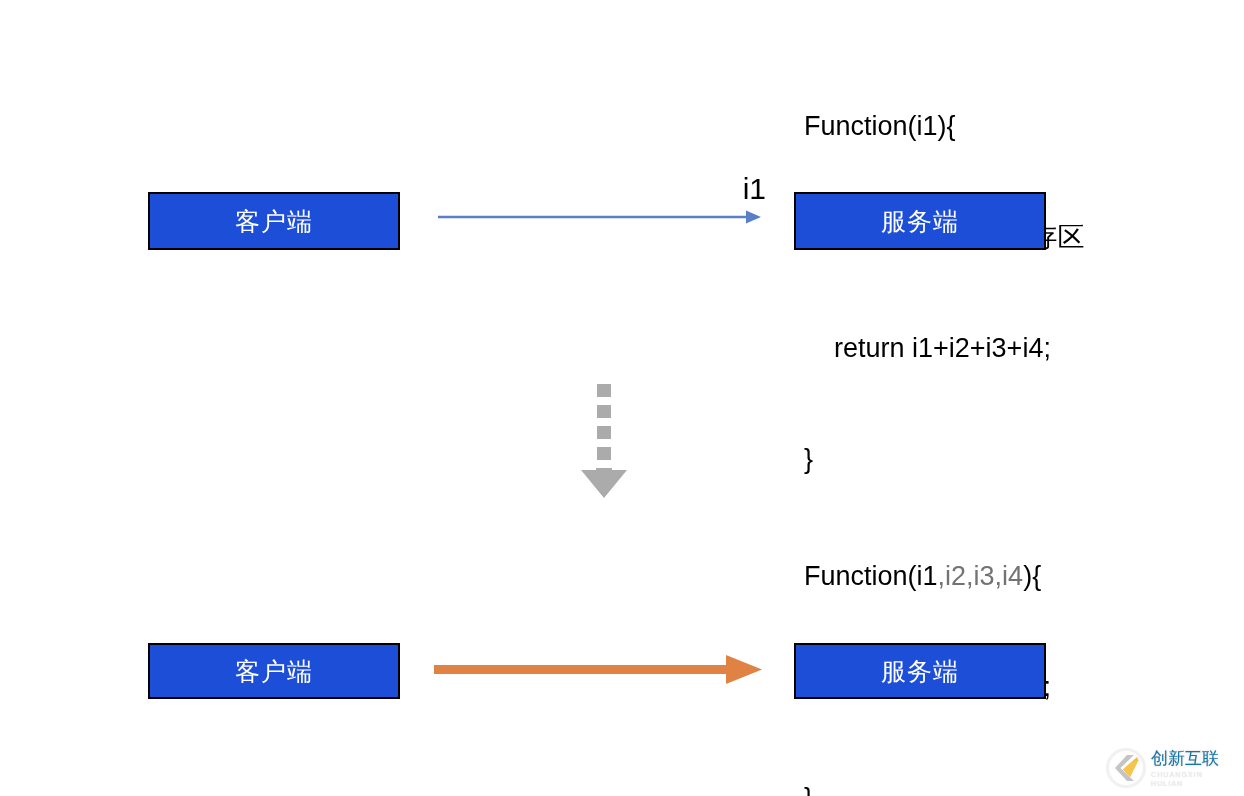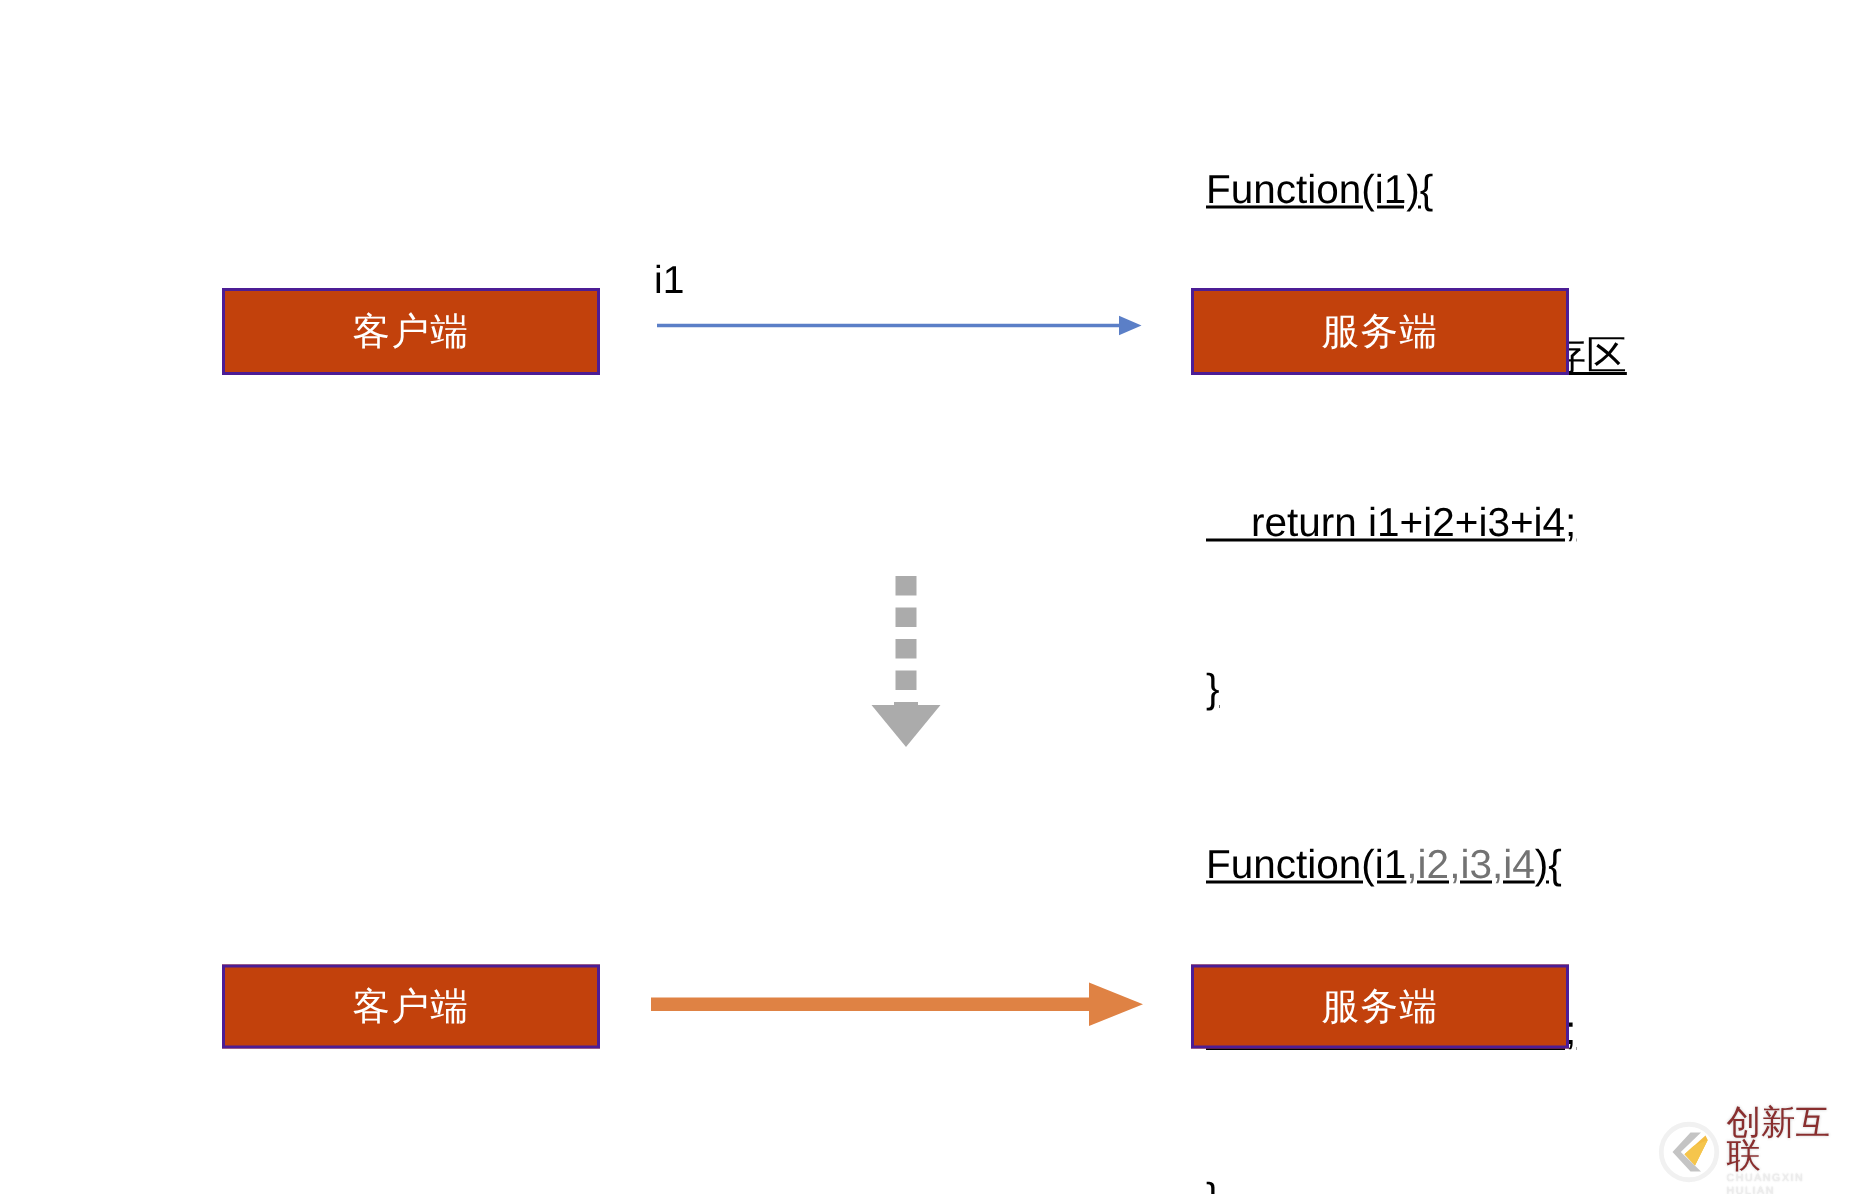--- a/index.html
+++ b/index.html
@@ -21,22 +21,22 @@
     position: absolute;
     left: 0; top: 0;
     width: 1244px;
     height: 796px;
   }
 
   
   .node-box {
     position: absolute;
     box-sizing: border-box;
-    background: #c2410c;
-    border: 2px solid #4c1d95;
+    background: #1d4ed8;
+    border: 2px solid #000000;
     display: flex;
     align-items: center;
     justify-content: center;
   }
   .node-label {
     color: #FFFFFF;
     font-size: 25px;
     line-height: 1;
     letter-spacing: 1px;
     font-family: "Liberation Sans", "DejaVu Sans", sans-serif;
@@ -50,24 +50,24 @@
   
   .flow-arrow {
     position: absolute;
   }
   #arrow-top-flow { left: 436px; top: 200px; width: 330px; height: 34px; }
   #arrow-bot-flow { left: 432px; top: 648px; width: 336px; height: 44px; }
 
   
   .arrow-caption {
     position: absolute;
-    font-size: 26px;
+    font-size: 30px;
     color: #000000;
     white-space: nowrap;
-    text-align: left;
+    text-align: right;
     line-height: 1.1;
   }
   #caption-top { left: 436px; top: 172px; width: 330px; }
   #caption-bot { left: 436px; top: 610px; width: 336px; }
 
   
   #transition-arrow {
     position: absolute;
     left: 575px;
     top: 380px;
@@ -80,21 +80,21 @@
     position: absolute;
     font-size: 27px;
     line-height: 37px;
     color: #000000;
     white-space: pre;
     font-family: "Liberation Sans", "DejaVu Sans", sans-serif;
   }
   #code-top { left: 804px; top: 34px; }
   #code-bot { left: 804px; top: 484px; }
 
-  .code-line { display: block; text-decoration: underline; }
+  .code-line { display: block; }
   .tok-orange { color: #737373; }
 
   
   #watermark {
     position: absolute;
     left: 1104px;
     top: 744px;
     width: 134px;
     height: 48px;
     display: flex;
@@ -106,23 +106,23 @@
     height: 44px;
     flex: 0 0 44px;
   }
   #watermark .wm-text {
     margin-left: 3px;
     display: flex;
     flex-direction: column;
     justify-content: center;
   }
   #watermark .wm-title {
-    font-size: 23px;
+    font-size: 17px;
     line-height: 22px;
-    color: #7f1d1d;
+    color: #0369a1;
     letter-spacing: 0px;
     text-shadow: 0 0 2px rgba(150,150,150,0.55);
   }
   #watermark .wm-sub {
     font-size: 7px;
     line-height: 9px;
     color: #ededed;
     letter-spacing: 1.1px;
     text-shadow: 0 0 1px rgba(150,150,150,0.5);
   }

